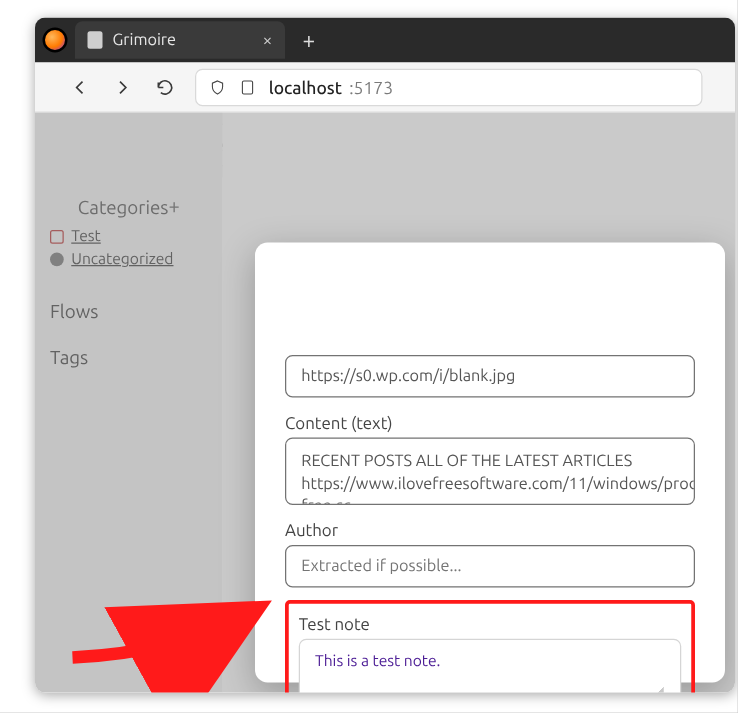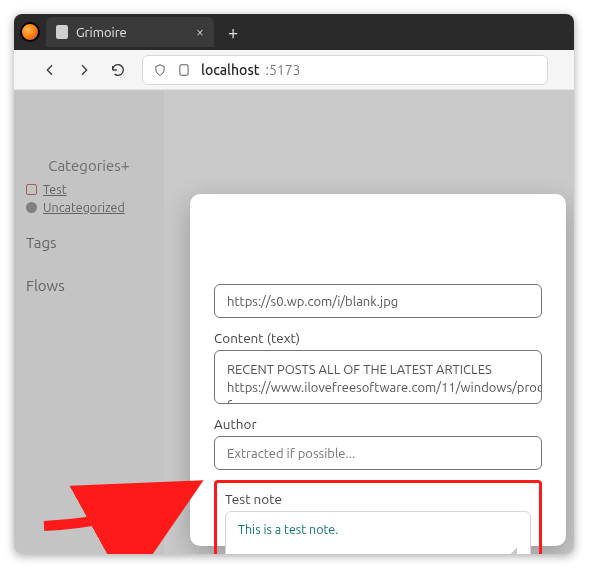--- a/index.html
+++ b/index.html
@@ -1,17 +1,17 @@
 <!DOCTYPE html>
 <html><head>
 <meta charset="utf-8">
 <style>
   * { box-sizing: border-box; margin: 0; padding: 0; font-family: Ubuntu, "Segoe UI", Arial, sans-serif; }
   body { background: #fff; width: 590px; height: 570px; overflow: hidden; position: relative; }
-  .frame { position:absolute; left:14px; top:14px; width:560px; height:540px; background:#fff; border-radius:8px; box-shadow:0 2px 10px rgba(0,0,0,.35); overflow:hidden; }
+  .frame { position:absolute; left:28px; top:14px; width:560px; height:540px; background:#fff; border-radius:8px; box-shadow:0 2px 10px rgba(0,0,0,.35); overflow:hidden; }
   
   .tabstrip { background:#2a2a2a; height:36px; display:flex; align-items:center; padding:0 6px; gap:6px; }
   .ff-icon { width:20px; height:20px; border-radius:50%; background:radial-gradient(circle at 35% 35%, #ffb85c, #ff7a00 55%, #8a2be2 100%); border:2px solid #000; }
   .tab { background:#3a3a3a; height:30px; min-width:168px; border-radius:6px 6px 0 0; display:flex; align-items:center; padding:0 10px; color:#e6e6e6; font-size:13px; gap:8px;}
   .tab .doc-icon { width:12px; height:14px; background:#cfcfcf; border-radius:2px; display:inline-block;}
   .tab .close { margin-left:auto; color:#ccc; font-size:14px; line-height:1; }
   .newtab { color:#ddd; font-size:18px; padding:0 8px; }
   
   .urlbar { background:#f5f5f5; height:40px; display:flex; align-items:center; padding:0 26px; gap:14px; border-bottom:1px solid #e3e3e3;}
   .nav-btn { width:20px; height:20px; display:flex; align-items:center; justify-content:center; color:#3a3a3a; }
@@ -39,21 +39,21 @@
   .muted { color:#8a8a8a; font-size:12.5px; margin-top:4px;}
   .main { flex:1; background:#f6f6f6; z-index:1;}
   
   .modal { position:absolute; z-index:3; left:176px; top:104px; right:8px; bottom:8px; background:#fff; border-radius:10px; box-shadow:0 8px 28px rgba(0,0,0,.25); padding:90px 24px 20px 24px; display:flex; flex-direction:column; gap:12px;}
   .field { width:100%; }
   .label { font-size:13.5px; color:#444; margin-bottom:4px;}
   .inp { width:100%; border:1px solid #737373; border-radius:6px; padding:9px 12px; font-size:13px; color:#555; background:#fff; font-family:inherit;}
   .inp.ph { color:#aaa;}
   .twoLine { height:54px; line-height:1.4; white-space:pre-wrap; overflow:hidden;}
   .note-group { border:3px solid #ff1a1a; border-radius:4px; padding:8px; margin-top:-2px;}
-  .textarea { position:relative; width:100%; height:58px; border:1px solid #d5d5d5; border-radius:6px; padding:10px 12px; font-size:12.5px; color:#0f766e; resize:none; font-family:inherit; background:#fff;}
+  .textarea { position:relative; width:100%; height:58px; border:1px solid #d5d5d5; border-radius:6px; padding:10px 12px; font-size:12.5px; color:#4c1d95; resize:none; font-family:inherit; background:#fff;}
   .resize-handle { position:absolute; right:14px; bottom:14px; width:10px; height:10px; background:linear-gradient(135deg, transparent 50%, #c9c9c9 50%);}
   
   .arrow { position:absolute; z-index:4; left:24px; top:384px; width:168px; height:60px; pointer-events:none;}
   .arrow svg { width:100%; height:100%; overflow:visible;}
 </style>
 </head>
 <body>
 
 <div class="frame">
 
@@ -110,23 +110,23 @@
       </div>
       <div class="cat">
         <span class="ico box"></span>
         <span class="lbl">Test</span>
       </div>
       <div class="cat">
         <span class="ico dot"></span>
         <span class="lbl">Uncategorized</span>
       </div>
 
+      <div class="sec2" style="margin-top:26px">Flows</div>
+
       <div class="sec2">Tags</div>
-
-      <div class="sec2" style="margin-top:26px">Flows</div>
     </div>
 
     <div class="main"></div>
 
     <div class="overlay"></div>
 
     <div class="modal">
 
       <div class="field">
         <input class="inp" value="https://s0.wp.com/i/blank.jpg" style="">

